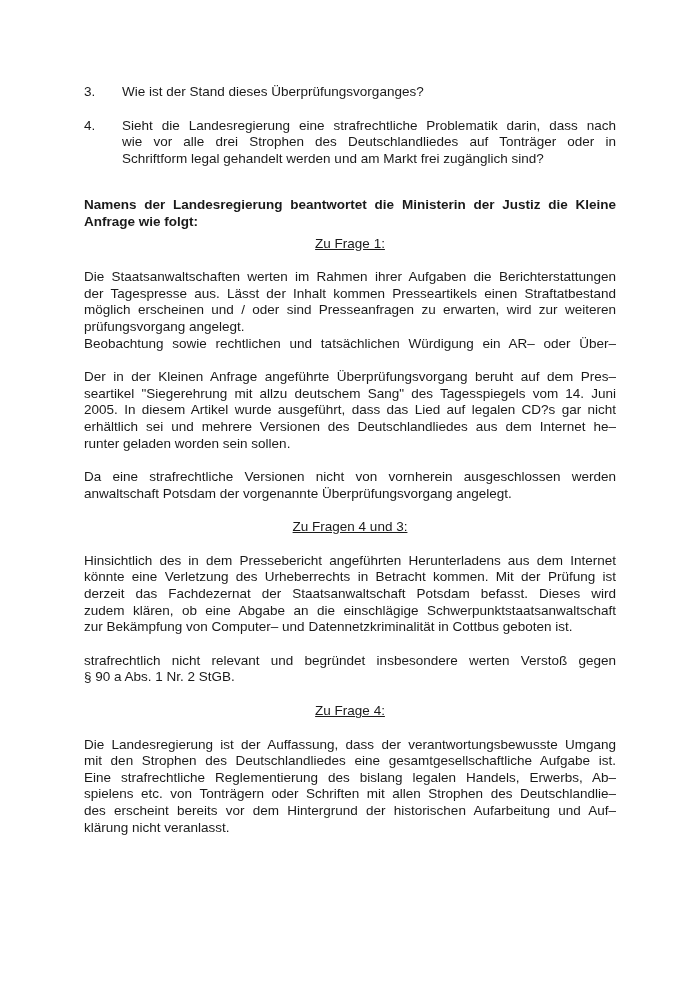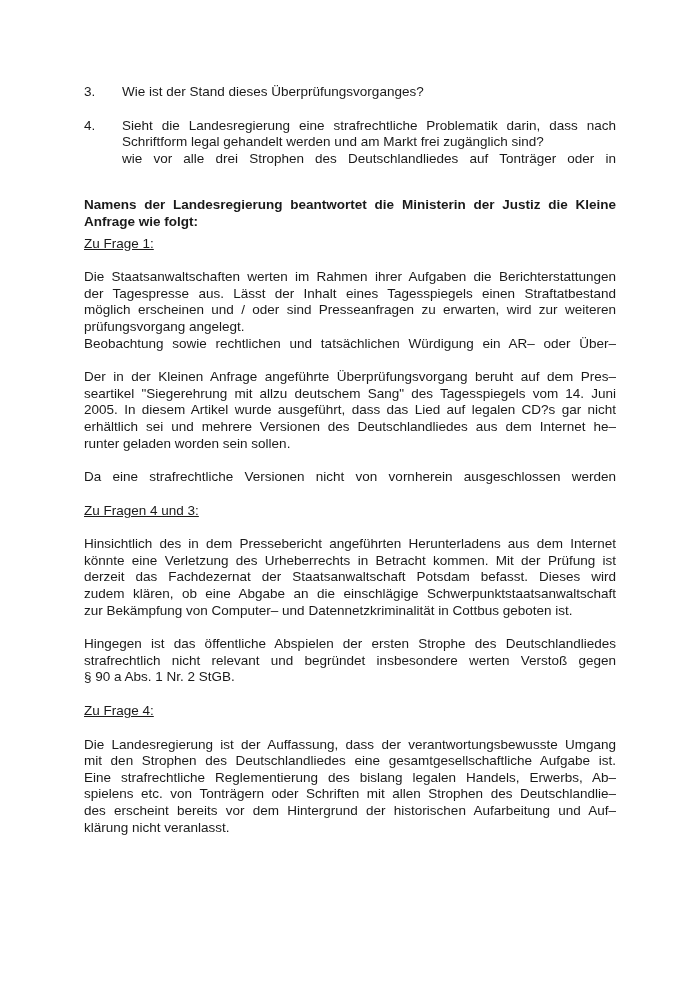--- a/index.html
+++ b/index.html
@@ -31,20 +31,21 @@
     flex: 1 1 auto;
     min-width: 0;
   }
   .intro {
     font-weight: 700;
     margin: 30px 0 5px 0;
   }
   .heading {
     text-decoration: underline;
     margin: 0 0 17px 0;
+    text-align: center;
   }
   .para {
     margin: 0 0 17px 0;
   }
   .line {
     display: block;
   }
   .line.just {
     text-align: justify;
     text-align-last: justify;
@@ -59,64 +60,64 @@
     <span class="qnum">3.</span>
     <div class="qtext">
         <div class="line">Wie ist der Stand dieses Überprüfungsvorganges?</div>
       </div>
   </div>
 
   <div class="question">
     <span class="qnum">4.</span>
     <div class="qtext">
         <div class="line just">Sieht die Landesregierung eine strafrechtliche Problematik darin, dass nach</div>
+        <div class="line just">wie vor alle drei Strophen des Deutschlandliedes auf Tonträger oder in</div>
         <div class="line">Schriftform legal gehandelt werden und am Markt frei zugänglich sind?</div>
-        <div class="line just">wie vor alle drei Strophen des Deutschlandliedes auf Tonträger oder in</div>
       </div>
   </div>
 
   <div class="intro">
       <div class="line just">Namens der Landesregierung beantwortet die Ministerin der Justiz die Kleine</div>
       <div class="line">Anfrage wie folgt:</div>
     </div>
 
   <div class="heading">Zu Frage 1:</div>
 
   <div class="para">
       <div class="line just">Die Staatsanwaltschaften werten im Rahmen ihrer Aufgaben die Berichterstattungen</div>
-      <div class="line just">der Tagespresse aus. Lässt der Inhalt eines Tagesspiegels einen Straftatbestand</div>
+      <div class="line just">der Tagespresse aus. Lässt der Inhalt kommen Presseartikels einen Straftatbestand</div>
       <div class="line just">möglich erscheinen und / oder sind Presseanfragen zu erwarten, wird zur weiteren</div>
       <div class="line">prüfungsvorgang angelegt.</div>
       <div class="line just">Beobachtung sowie rechtlichen und tatsächlichen Würdigung ein AR– oder Über–</div>
     </div>
 
   <div class="para">
       <div class="line just">Der in der Kleinen Anfrage angeführte Überprüfungsvorgang beruht auf dem Pres–</div>
       <div class="line just">seartikel "Siegerehrung mit allzu deutschem Sang" des Tagesspiegels vom 14. Juni</div>
       <div class="line just">2005. In diesem Artikel wurde ausgeführt, dass das Lied auf legalen CD?s gar nicht</div>
       <div class="line just">erhältlich sei und mehrere Versionen des Deutschlandliedes aus dem Internet he–</div>
       <div class="line">runter geladen worden sein sollen.</div>
     </div>
 
   <div class="para">
       <div class="line just">Da eine strafrechtliche Versionen nicht von vornherein ausgeschlossen werden</div>
+      <div class="line">anwaltschaft Potsdam der vorgenannte Überprüfungsvorgang angelegt.</div>
     </div>
 
   <div class="heading">Zu Fragen 4 und 3:</div>
 
   <div class="para">
       <div class="line just">Hinsichtlich des in dem Pressebericht angeführten Herunterladens aus dem Internet</div>
       <div class="line just">könnte eine Verletzung des Urheberrechts in Betracht kommen. Mit der Prüfung ist</div>
       <div class="line just">derzeit das Fachdezernat der Staatsanwaltschaft Potsdam befasst. Dieses wird</div>
       <div class="line just">zudem klären, ob eine Abgabe an die einschlägige Schwerpunktstaatsanwaltschaft</div>
       <div class="line">zur Bekämpfung von Computer– und Datennetzkriminalität in Cottbus geboten ist.</div>
     </div>
 
   <div class="para">
-      <div class="line just">Hingegen ist das öffentliche Abspielen der ersten Strophe des Deutschlandliedes</div>
       <div class="line just">strafrechtlich nicht relevant und begründet insbesondere werten Verstoß gegen</div>
       <div class="line">§ 90 a Abs. 1 Nr. 2 StGB.</div>
     </div>
 
   <div class="heading">Zu Frage 4:</div>
 
   <div class="para">
       <div class="line just">Die Landesregierung ist der Auffassung, dass der verantwortungsbewusste Umgang</div>
       <div class="line just">mit den Strophen des Deutschlandliedes eine gesamtgesellschaftliche Aufgabe ist.</div>
       <div class="line just">Eine strafrechtliche Reglementierung des bislang legalen Handels, Erwerbs, Ab–</div>

